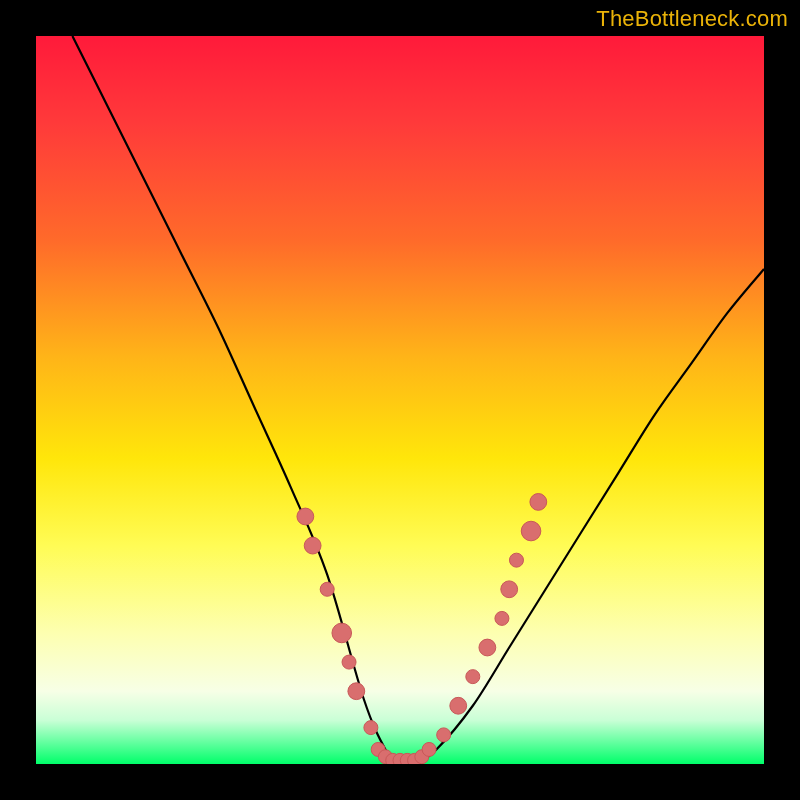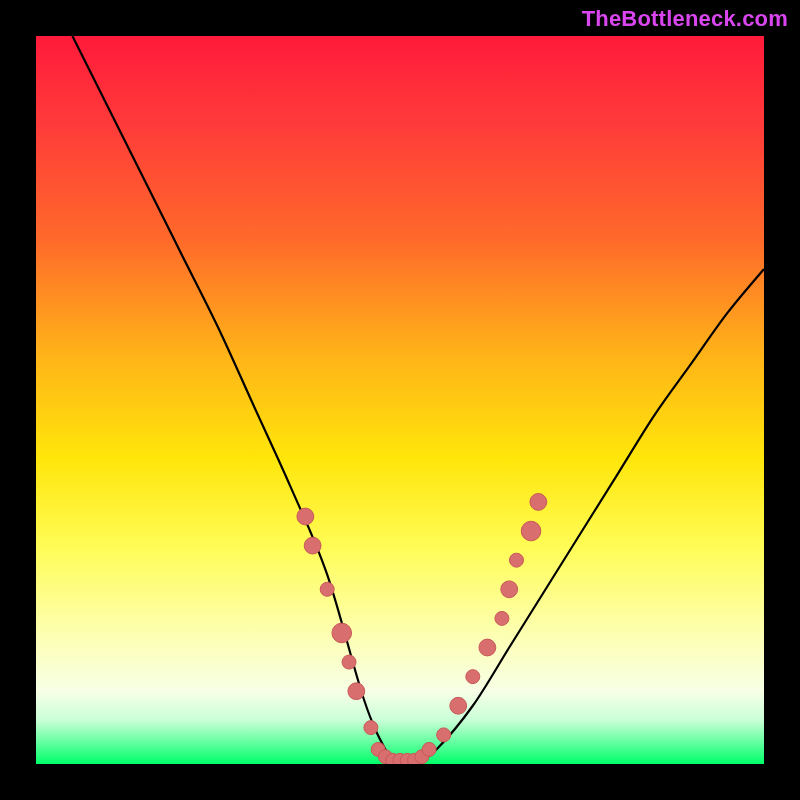--- a/index.html
+++ b/index.html
@@ -35,23 +35,23 @@
       #fdffb0 82%,
       #f7ffe6 90%,
       #c9ffd6 94%,
       #00ff6a 100%
     );
   }
   .attribution {
     position: absolute;
     top: 6px;
     right: 12px;
-    color: #d946ef;
+    color: #eab308;
     font-size: 22px;
-    font-weight: 700;
+    font-weight: 400;
     letter-spacing: 0.2px;
   }
   svg.overlay {
     position: absolute;
     left: 0;
     top: 0;
     width: 728px;
     height: 728px;
   }
   .curve {

